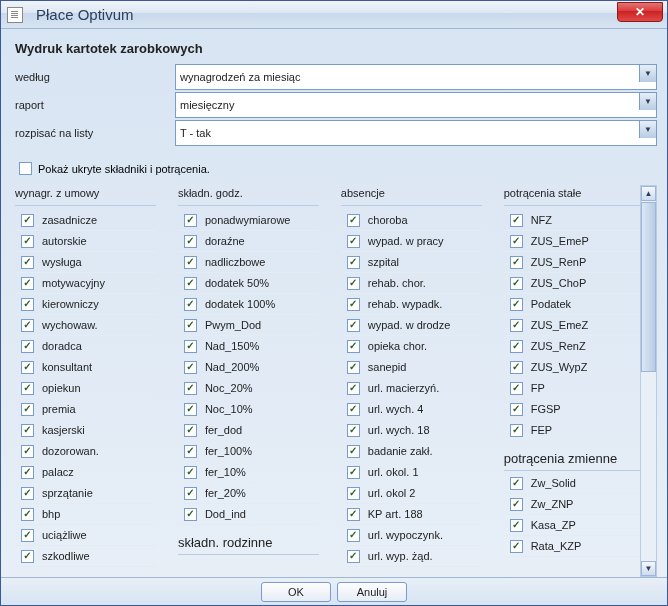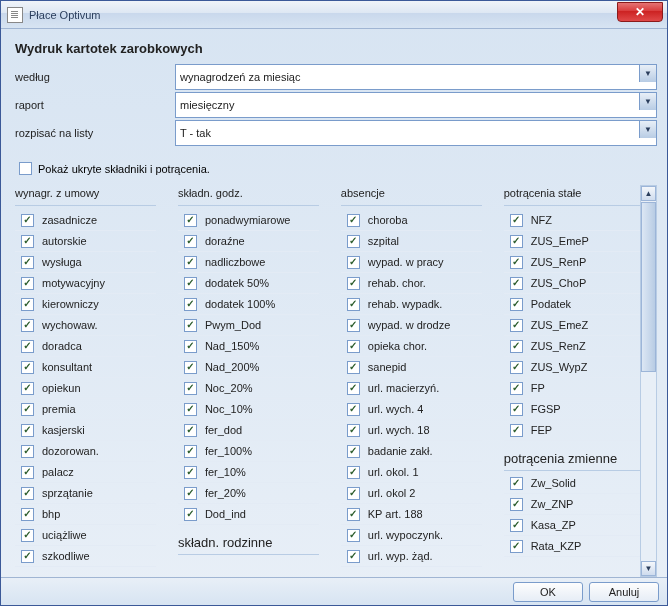--- a/index.html
+++ b/index.html
@@ -34,21 +34,21 @@
     margin-right: 6px;
     border: 1px solid #888;
     background: #fff;
     position: relative;
   }
   .titlebar .doc-icon::before {
     content:""; position:absolute; left:3px; top:3px;
     width:7px; height:1px; background:#888;
     box-shadow: 0 2px 0 #888, 0 4px 0 #888, 0 6px 0 #888;
   }
-  .titlebar .title { color:#2b3e5c; font-size:11px; }
+  .titlebar .title { color:#2b3e5c; font-size:15px;margin-left:7px; }
   .closebtn {
     position:absolute; right:4px; top:1px;
     width:46px; height:20px;
     background: linear-gradient(to bottom, #e57373 0%, #d93b3b 45%, #c22 46%, #e04848 100%);
     border:1px solid #8b1a1a;
     border-radius: 0 0 4px 4px;
     color:#fff; font-weight:bold;
     display:flex; align-items:center; justify-content:center;
     font-size:12px;
   }
@@ -160,21 +160,21 @@
   .scrollbar .thumb{
     position:absolute; left:0; top:16px; width:15px; height:170px;
     background:linear-gradient(to right,#dce7f4,#b8cce4);
     border:1px solid #9cb5d8;
   }
   .footer {
     height:28px;
     border-top:1px solid #a0b5d3;
     display:flex;
     align-items:center;
-    justify-content:flex-end;
+    justify-content:center;
     padding:0 8px;
     gap:6px;
     background:linear-gradient(to bottom,#e8eff7,#d7e4f2);
   }
   .footer .btnf {
     width:70px; height:20px;
     background:linear-gradient(to bottom,#fdfdfd,#e6edf6);
     border:1px solid #7a9ccb;
     border-radius:3px;
     display:flex;align-items:center;justify-content:center;
@@ -376,25 +376,25 @@
 
         <div class="col">
           <div class="colhead">absencje</div>
           <div>
               <div class="item">
                 <div class="chk checked"></div>
                 <div class="txt">choroba</div>
               </div>
               <div class="item">
                 <div class="chk checked"></div>
+                <div class="txt">wypad. w pracy</div>
+              </div>
+              <div class="item">
+                <div class="chk checked"></div>
                 <div class="txt">szpital</div>
-              </div>
-              <div class="item">
-                <div class="chk checked"></div>
-                <div class="txt">wypad. w pracy</div>
               </div>
               <div class="item">
                 <div class="chk checked"></div>
                 <div class="txt">rehab. chor.</div>
               </div>
               <div class="item">
                 <div class="chk checked"></div>
                 <div class="txt">rehab. wypadk.</div>
               </div>
               <div class="item">

